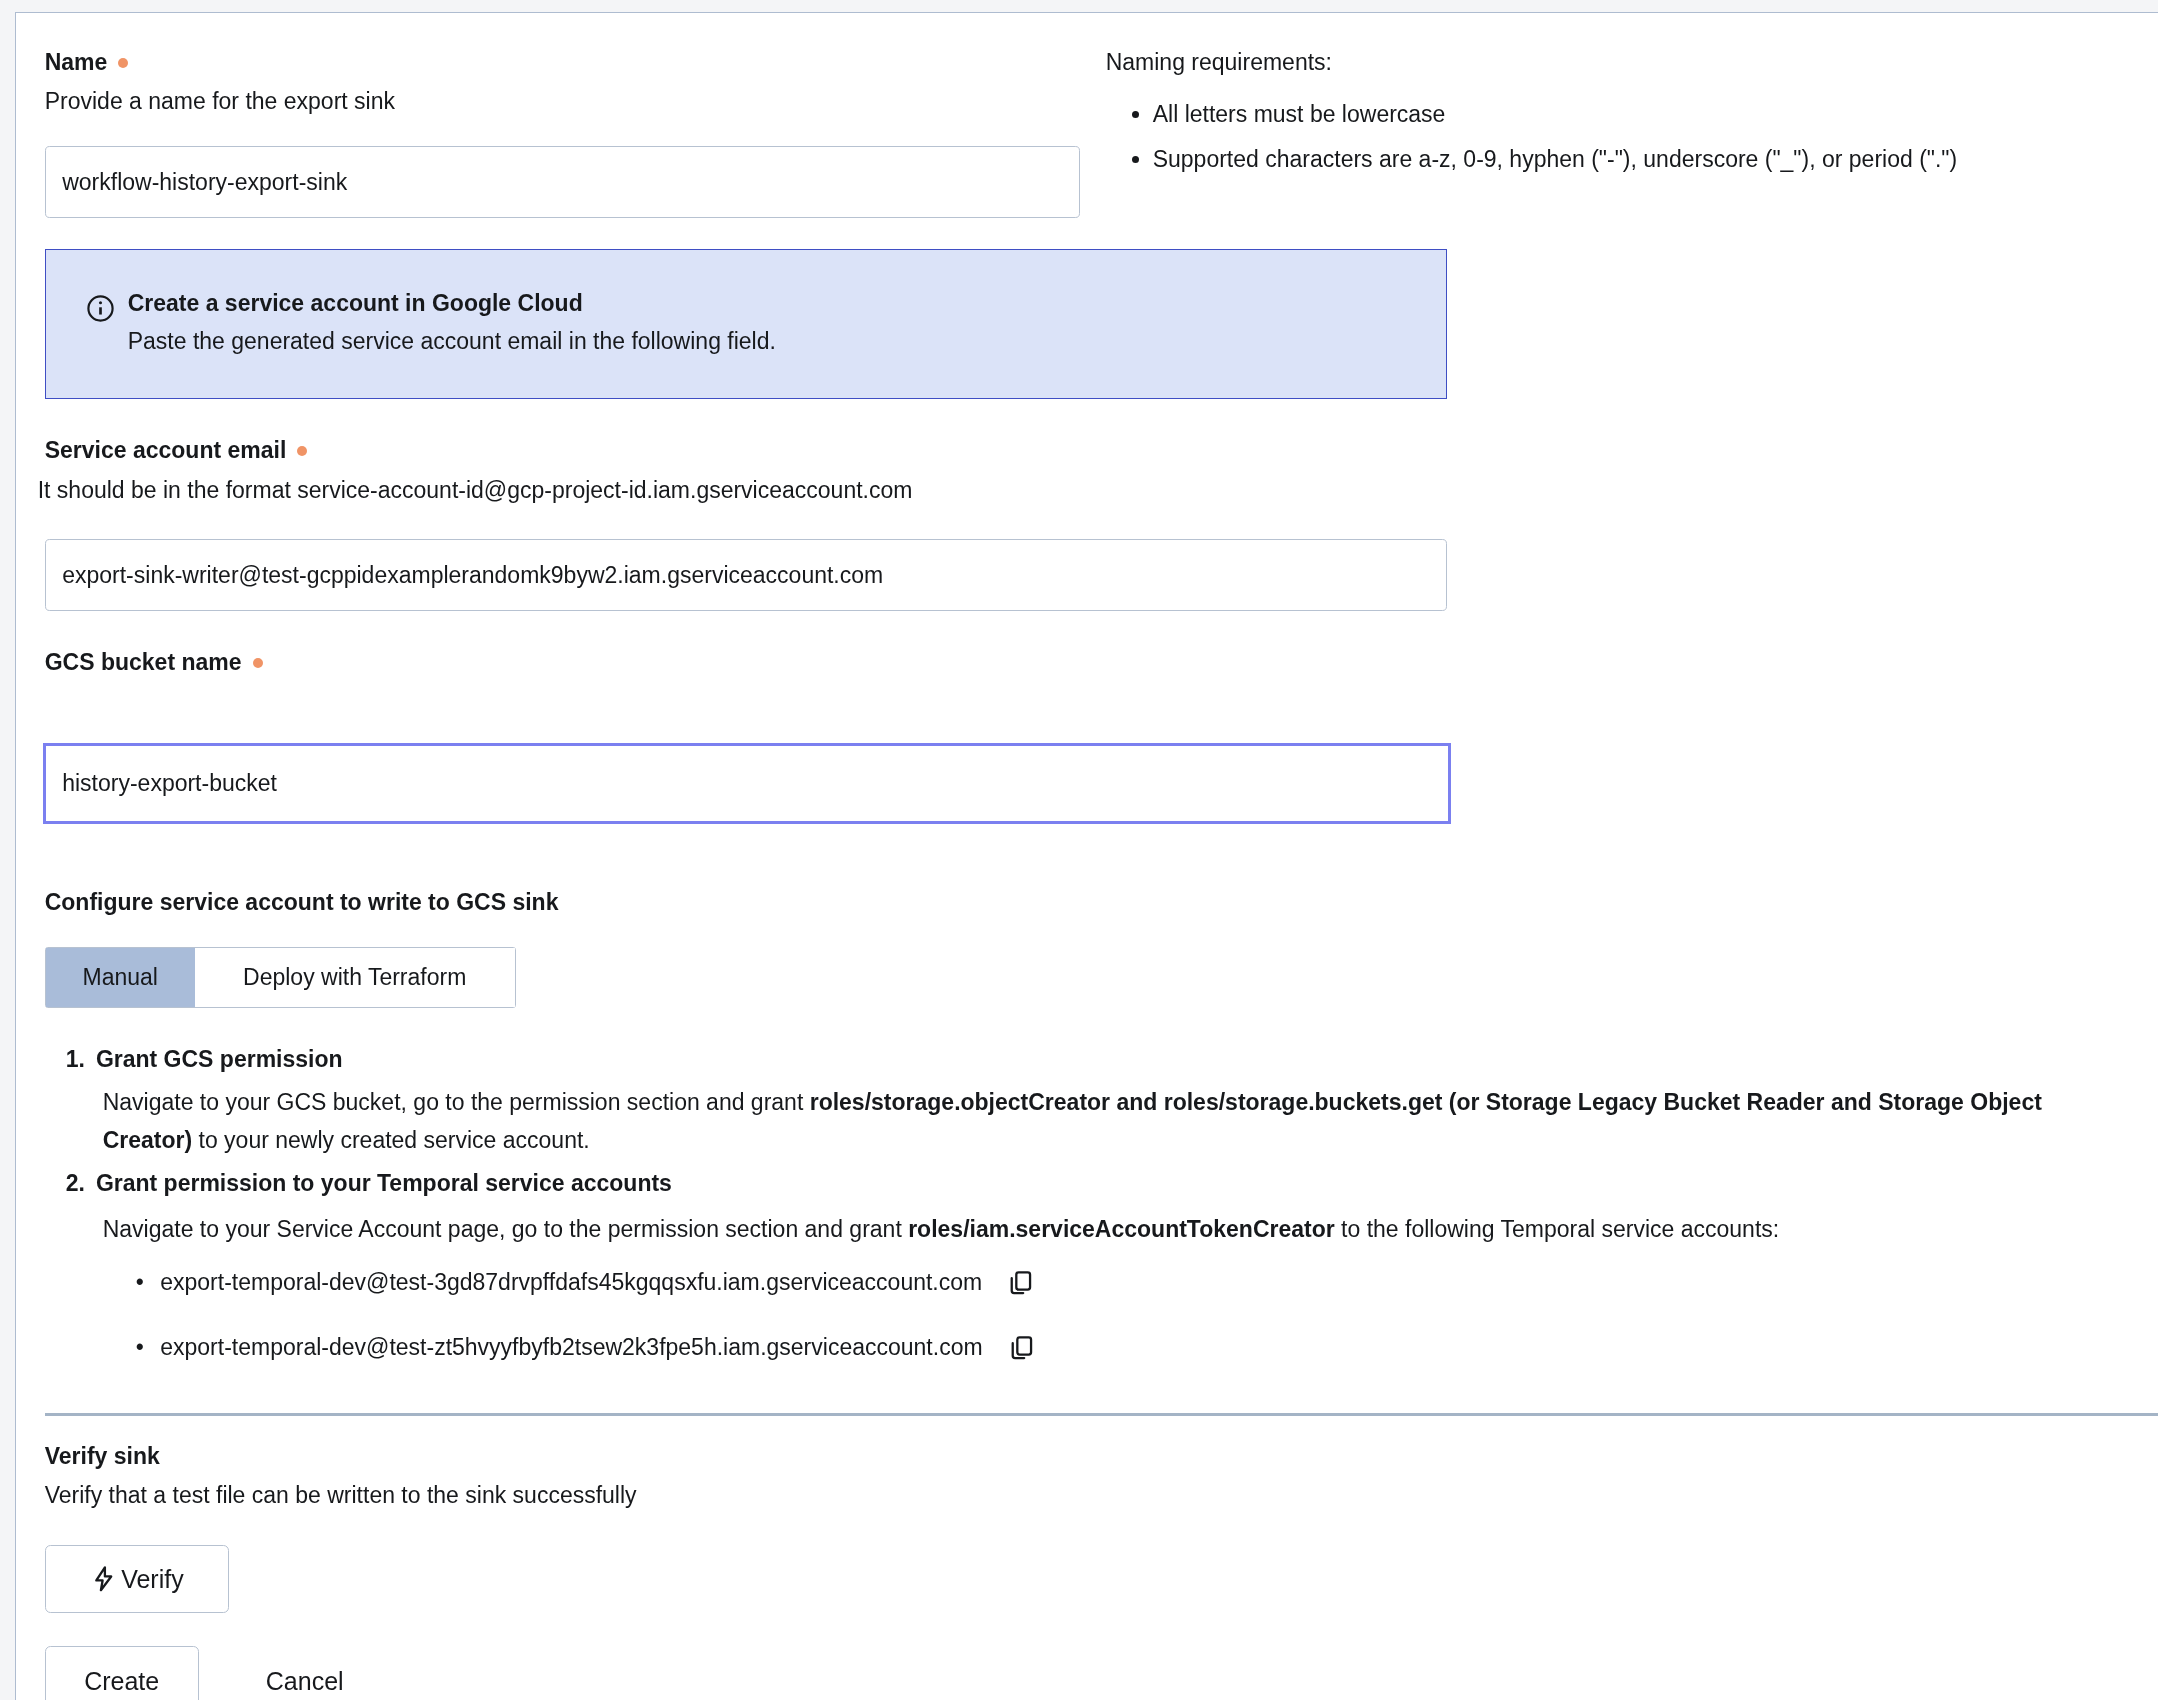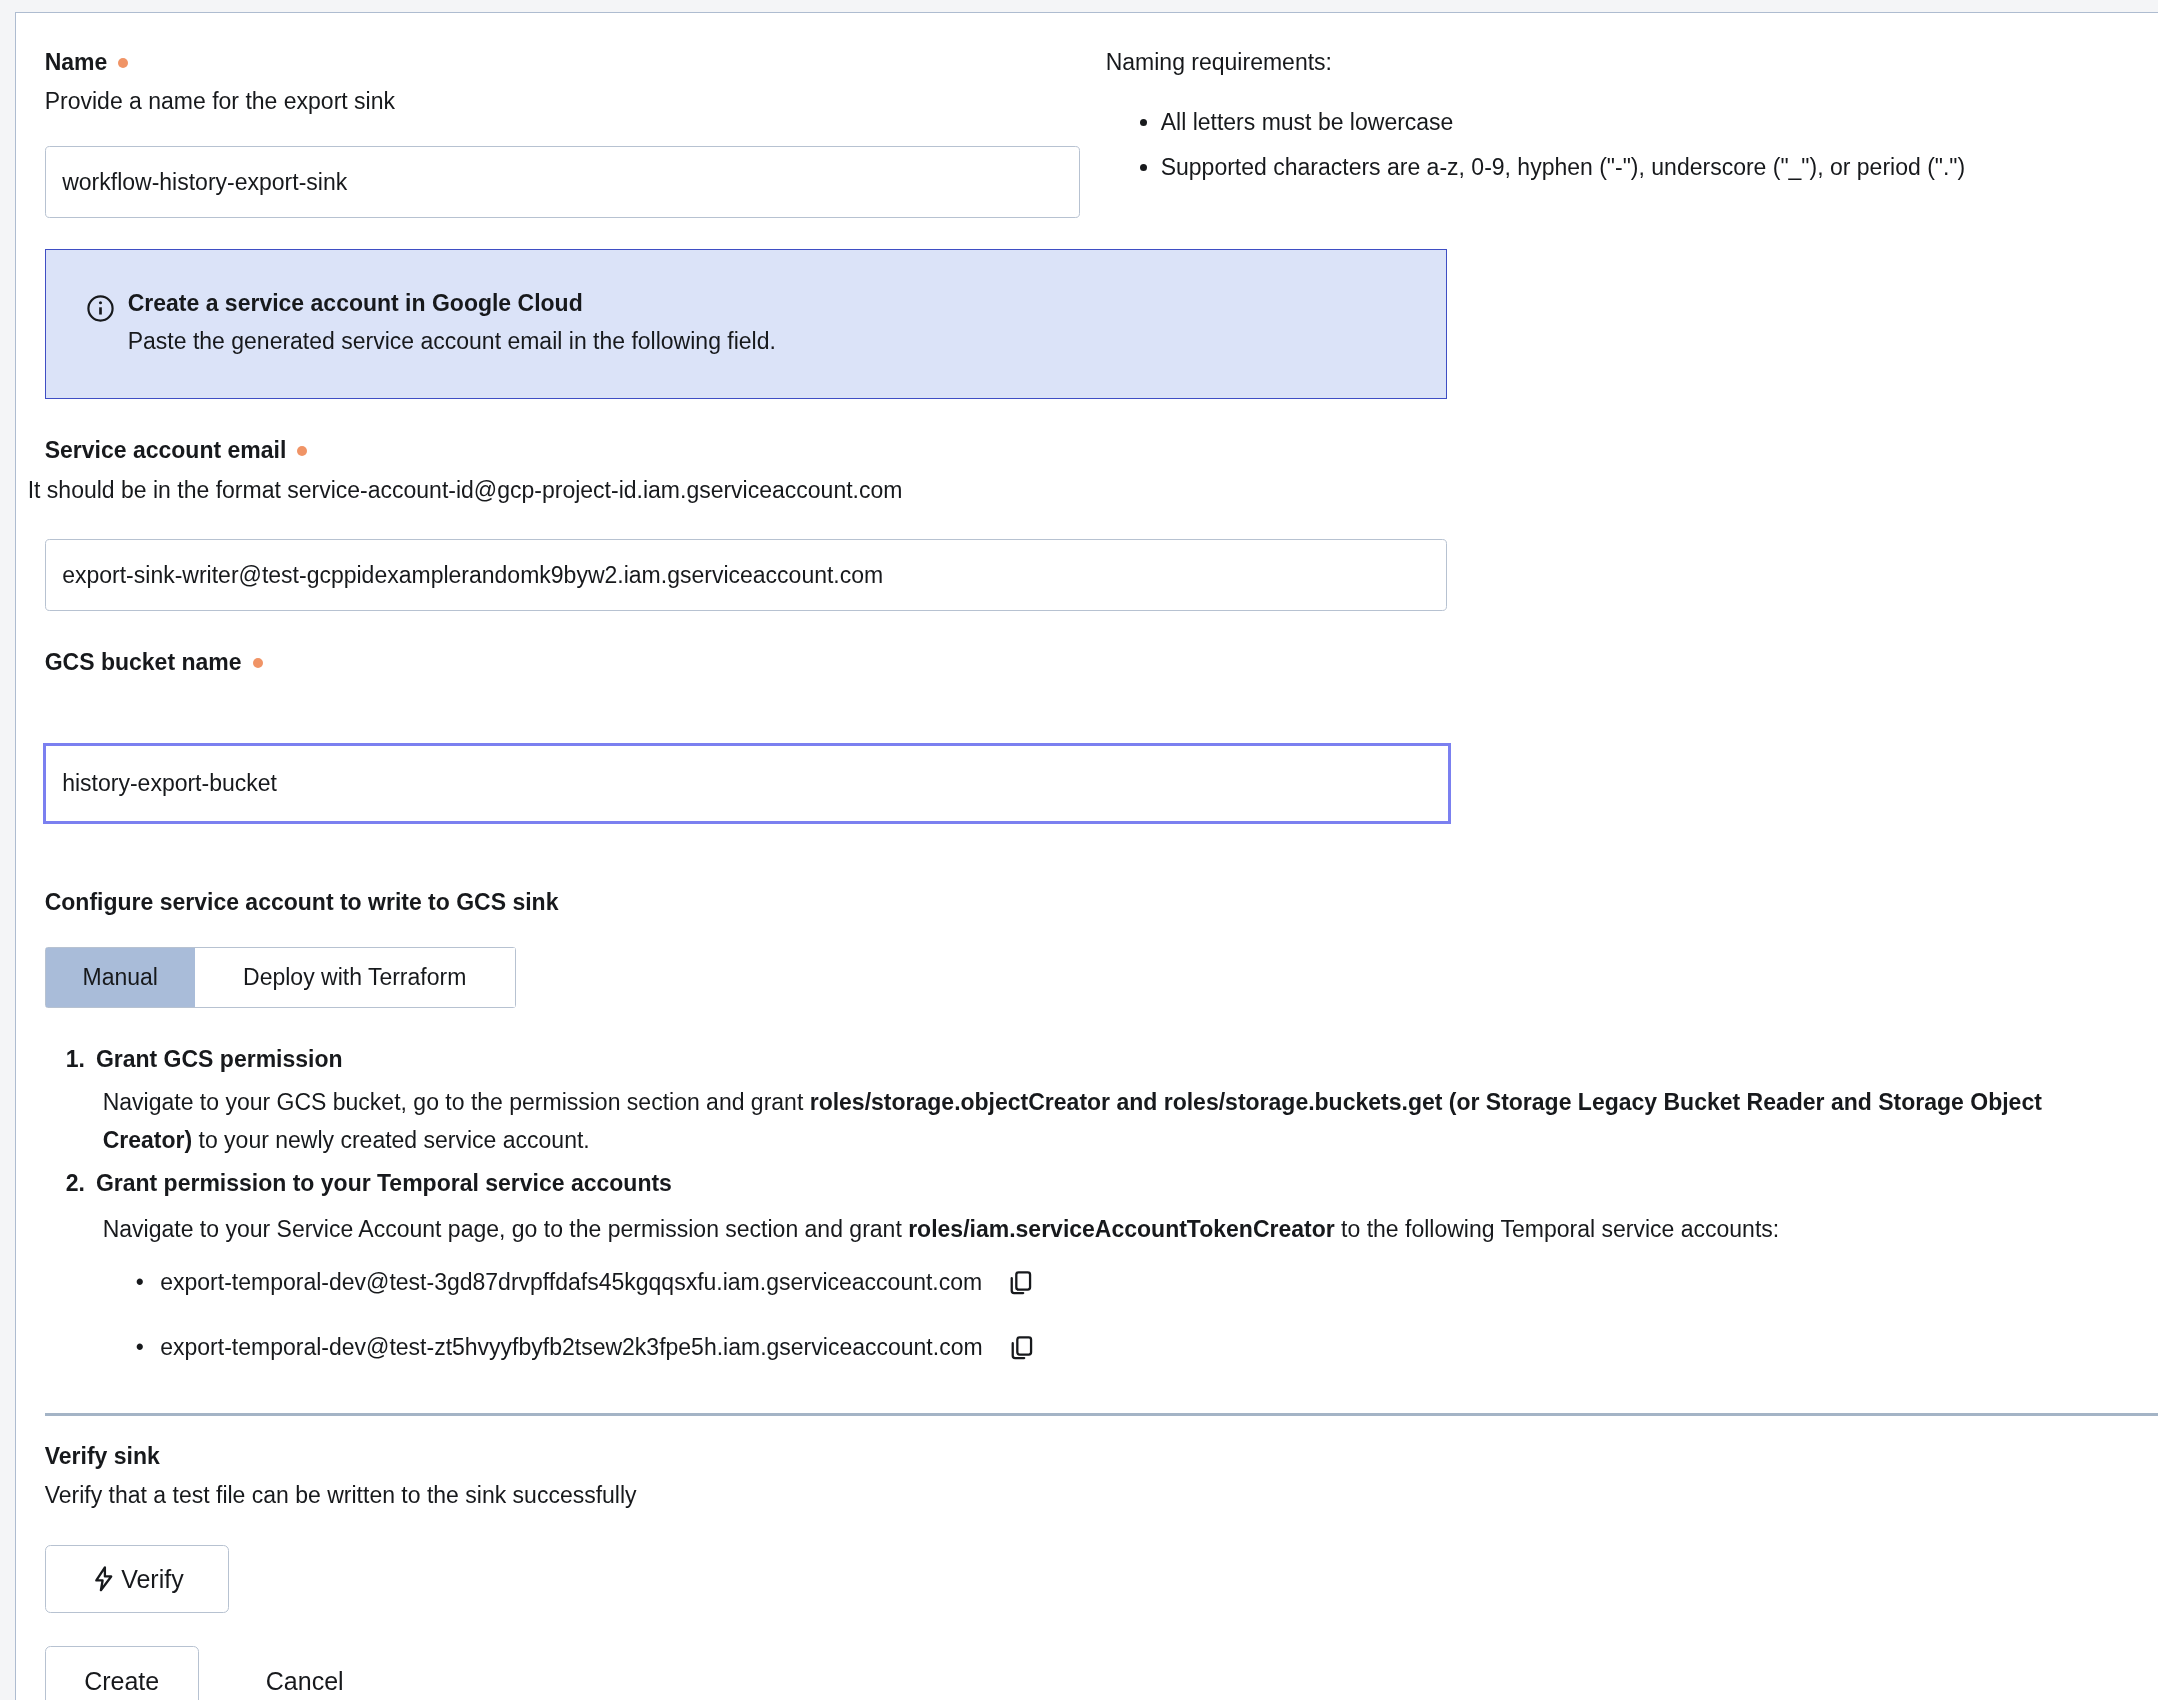--- a/index.html
+++ b/index.html
@@ -27,21 +27,21 @@
   }
   .text-input.focused{border:3.7px solid #7b80f0;border-radius:0}
   .info-banner{
     position:absolute;box-sizing:border-box;background:#dbe3f8;
     border:1.8px solid #3f4ec4;display:flex;align-items:flex-start;
     padding:39px 18.4px 0 40px;
   }
   .info-banner .txt{margin-left:13px}
   .info-banner .txt .t1{font-weight:700;font-size:23px;line-height:29px}
   .info-banner .txt .t2{font-size:23px;line-height:29px;margin-top:9.2px}
-  .req-list{list-style:disc;margin:16px;padding-left:39px}
+  .req-list{list-style:disc;margin:8px;padding-left:39px}
   .req-list li{font-size:23px;line-height:31px;margin-bottom:13.8px;white-space:nowrap}
   .tabs{
     position:absolute;display:flex;box-sizing:border-box;
     border:1.8px solid #b7c2d1;border-radius:2.8px;background:#fff;height:61px;
   }
   .tab{
     display:flex;align-items:center;justify-content:center;
     font-size:23px;cursor:pointer;background:#fff;border:none;
     font-family:"Liberation Sans",sans-serif;color:#17191c;white-space:nowrap;
   }
@@ -82,21 +82,21 @@
       <line x1="12" y1="11" x2="12" y2="17" stroke-width="2.2"></line>
       <circle cx="12" cy="7.2" r="1.25" fill="#17191c" stroke="none"></circle>
     </svg>
     <div class="txt">
       <div class="t1">Create a service account in Google Cloud</div>
       <div class="t2">Paste the generated service account email in the following field.</div>
     </div>
   </div>
 
   <div class="abs label" style="left:29px;top:422px"><span>Service account email</span><span class="req-dot"></span></div>
-  <div class="abs desc" style="left:12px;top:462px">It should be in the format service-account-id@gcp-project-id.iam.gserviceaccount.com</div>
+  <div class="abs desc" style="left:22px;top:462px">It should be in the format service-account-id@gcp-project-id.iam.gserviceaccount.com</div>
   <input class="text-input" style="left: 29px; top: 526px; width: 1402px; height: 72px;" value="export-sink-writer@test-gcppidexamplerandomk9byw2.iam.gserviceaccount.com">
 
   <div class="abs label" style="left:29px;top:634px"><span>GCS bucket name</span><span class="req-dot"></span></div>
   <input class="text-input focused" style="left: 27px; top: 730px; width: 1408px; height: 81px;" value="history-export-bucket">
 
   <div class="abs label" style="left:29px;top:874px">Configure service account to write to GCS sink</div>
 
   <div class="tabs" style="left:29px;top:934px">
     <button class="tab selected" style="width:149px">Manual</button>
     <button class="tab" style="width:320px">Deploy with Terraform</button>

